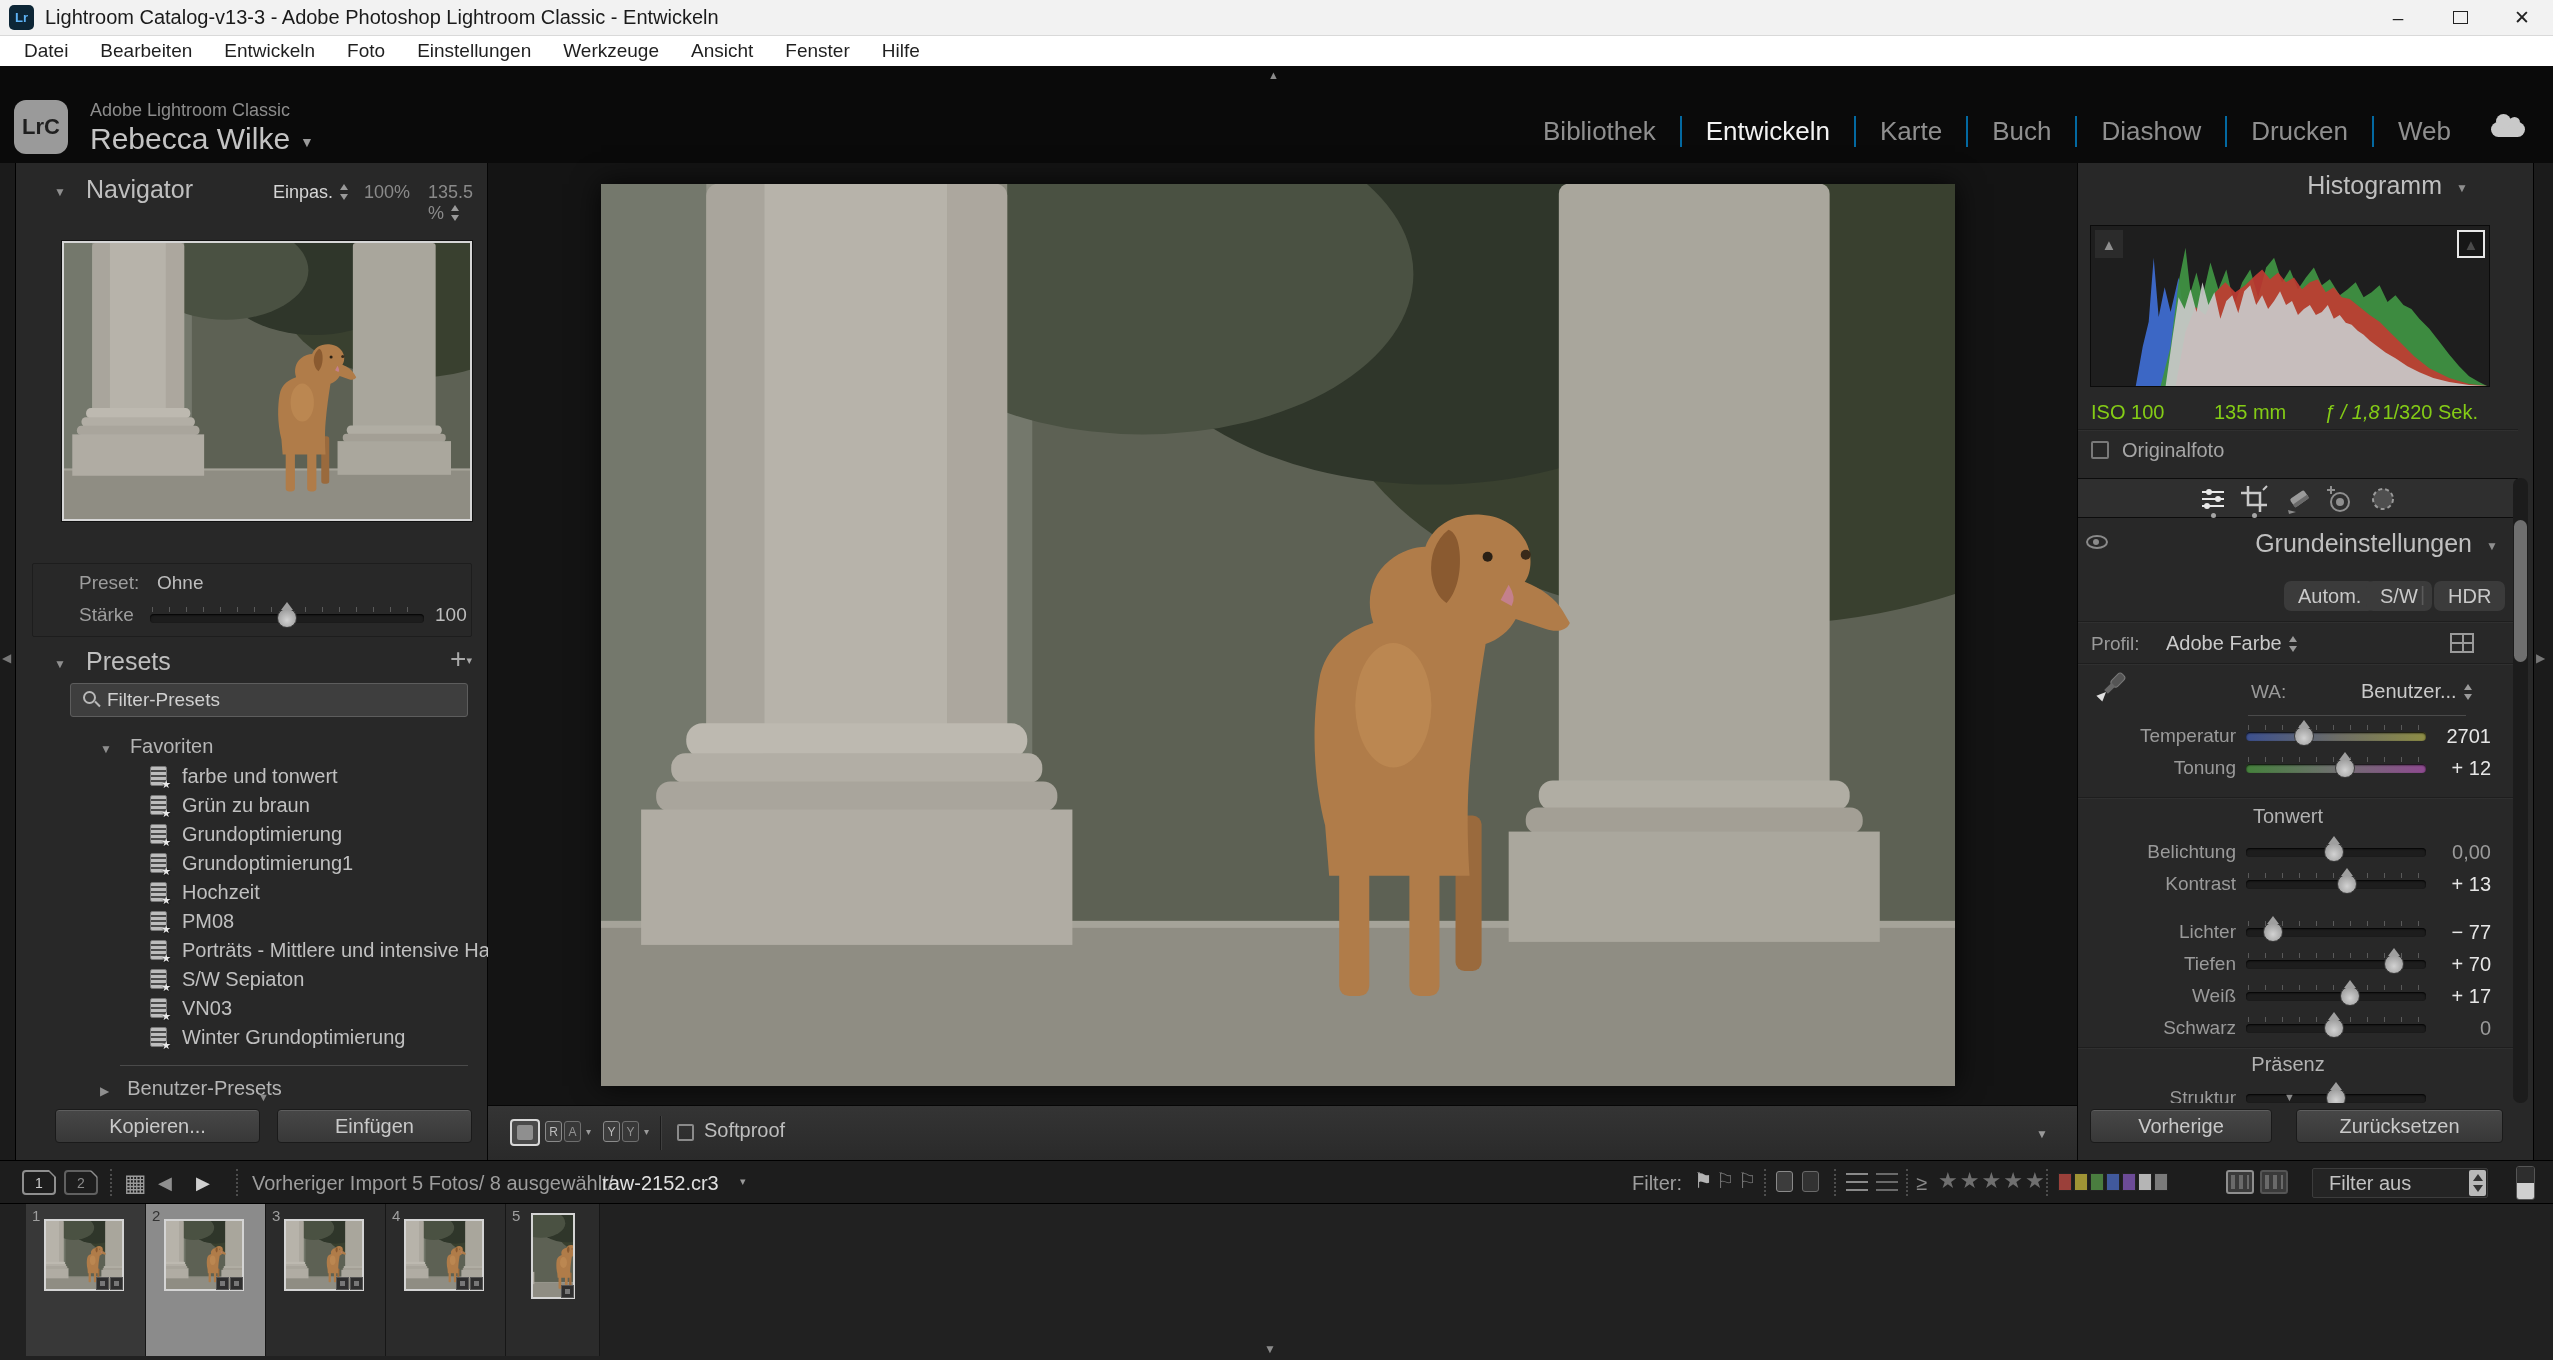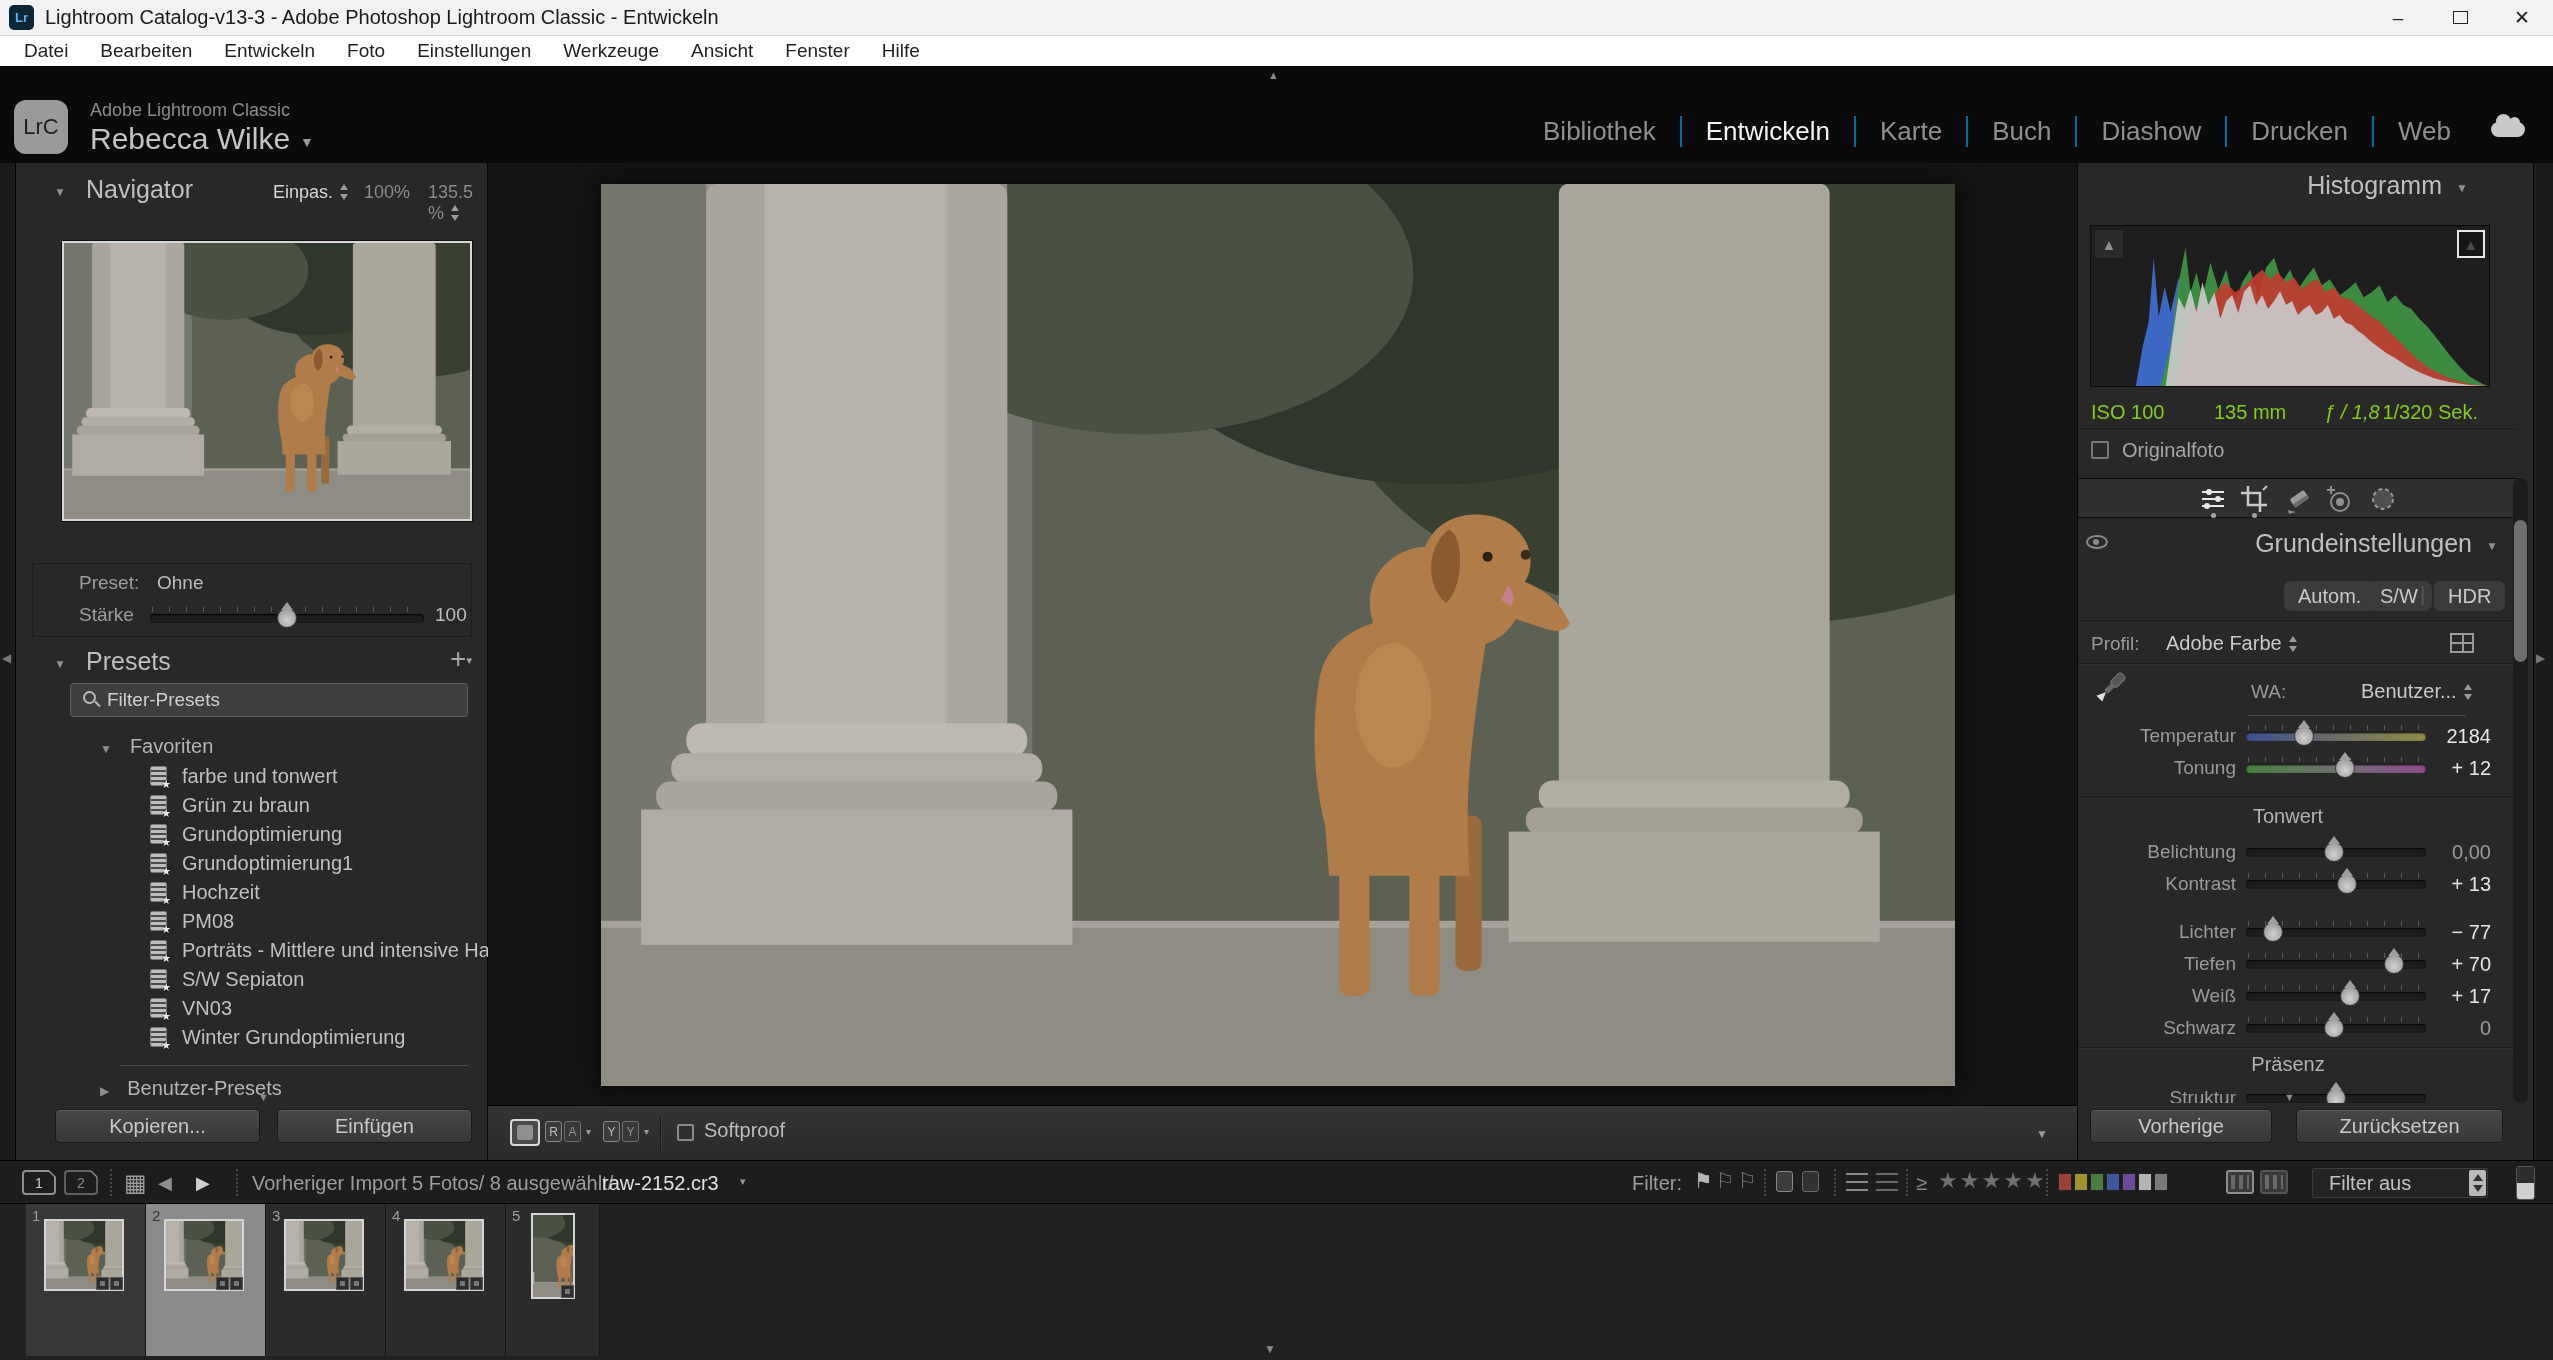--- a/index.html
+++ b/index.html
@@ -14,21 +14,21 @@
 .tb-btn{width:62px;display:flex;align-items:center;justify-content:center;font-size:19px;color:#222}
 .tb-max{width:15px;height:13px;border:1.5px solid #222}
 
 
 .menubar{position:absolute;left:0;top:36px;width:2553px;height:30px;background:#fff;display:flex;align-items:center;padding-left:8px}
 .menu-item{font-size:19px;color:#1f1f1f;padding:0 16px;height:100%;display:flex;align-items:center}
 
 
 .hdr{position:absolute;left:0;top:66px;width:2553px;height:97px;background:#0a0a0a}
 .hdr .top-collapse{position:absolute;left:1268px;top:3px;font-size:11px;color:#8a8a8a}
-.lrc-logo{position:absolute;left:14px;top:34px;width:54px;height:54px;background:#9a9a9a;border-radius:12px;color:#1f1f1f;font-weight:normal;font-size:22px;display:flex;align-items:center;justify-content:center}
+.lrc-logo{position:absolute;left:14px;top:34px;width:54px;height:54px;background:#9a9a9a;border-radius:12px;color:#1f1f1f;font-weight:bold;font-size:22px;display:flex;align-items:center;justify-content:center}
 .id-app{position:absolute;left:90px;top:34px;font-size:18px;color:#8c8c8c}
 .id-user{position:absolute;left:90px;top:56px;font-size:30px;color:#c4c4c4}
 .id-caret{position:absolute;left:300px;top:68px;font-size:14px;color:#9a9a9a}
 .modules{position:absolute;right:78px;top:50px;display:flex;align-items:center}
 .module{font-size:26px;color:#8f8f8f;padding:0 24px;border-right:2px solid #0369a1}
 .module:last-of-type{border-right:none}
 .module.active{color:#f2f2f2}
 .cloud{position:absolute;right:28px;top:56px;width:34px;height:15px;background:#c9c9c9;border-radius:8px}
 .cloud:before{content:"";position:absolute;left:5px;top:-8px;width:15px;height:15px;background:#c9c9c9;border-radius:50%}
 .cloud:after{content:"";position:absolute;right:5px;top:-5px;width:11px;height:11px;background:#c9c9c9;border-radius:50%}
@@ -468,21 +468,21 @@
       <span class="kv-lbl" style="left:173px;top:518px">WA:</span>
       <span class="kv-val" style="left:283px;top:517px"><span>Benutzer...</span> <span class="spin"></span></span>
       <div style="position:absolute;left:170px;top:552px;width:218px;height:1px;background:#4a4a4a"></div>
 
       <div class="srow bright" style="top:560px">
         <span class="lbl">Temperatur</span>
         <div class="track temp">
             <div class="ticks"></div>
             <div class="thumb" style="left: 32%;"></div>
           </div>
-        <span class="val">2184</span>
+        <span class="val">2701</span>
       </div>
       <div class="srow bright" style="top:592px">
         <span class="lbl">Tonung</span>
         <div class="track tint">
             <div class="ticks"></div>
             <div class="thumb" style="left: 55%;"></div>
           </div>
         <span class="val">+ 12</span>
       </div>
 

